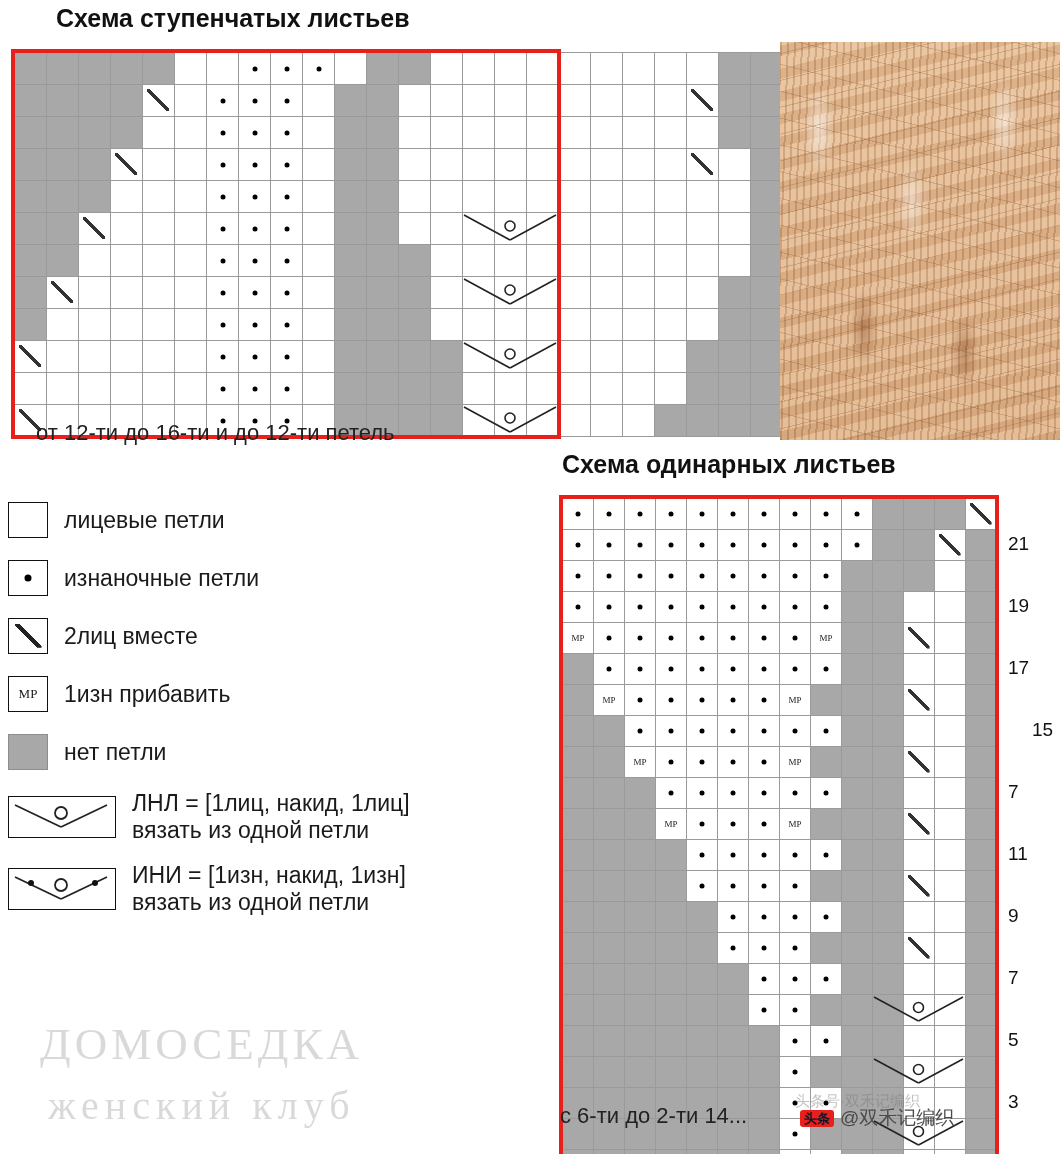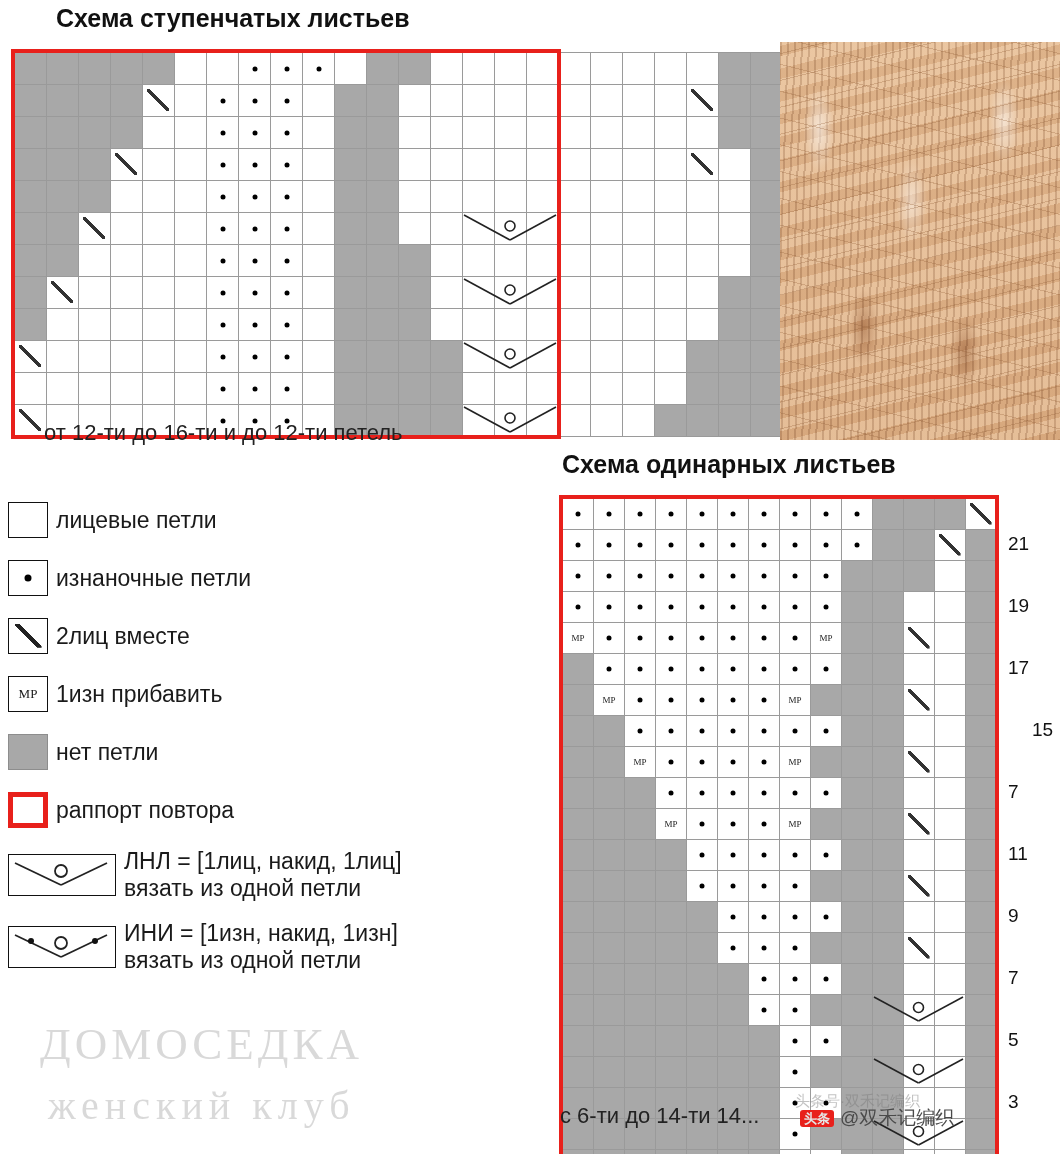--- a/index.html
+++ b/index.html
@@ -21,21 +21,21 @@
   }
   #title-stepped{left:56px;top:4px;}
   #title-single{left:562px;top:450px;}
 
   
   .caption{
     font-size:22px;
     color:#222;
     white-space:nowrap;
   }
-  #caption-stepped{left:44px;top:420px;}
+  #caption-stepped{left:36px;top:420px;}
   #caption-single{left:560px;top:1103px;}
 
   
   .chart{position:absolute;}
   .grid{
     display:grid;
     border-top:1px solid #9a9a9a;
     border-left:1px solid #9a9a9a;
     background:#fff;
   }
@@ -139,21 +139,21 @@
   .legend-sym.mp{
     font-family:"Liberation Serif", serif;
     font-size:13px;
     display:flex;align-items:center;justify-content:center;
     font-variant:small-caps;
   }
   .legend-sym.gray{background:#a8a8a8;border-color:#8d8d8d;}
   .legend-sym.repeat{border:5px solid #e8201b;background:#fff;}
   .legend-sym.wide{width:108px;height:42px;}
   .legend-label{
-    margin-left:8px;
+    margin-left:16px;
     font-size:23px;
     color:#1a1a1a;
     white-space:nowrap;
   }
   .legend-label .sub{display:block;font-size:23px;}
 
   
   #watermark-main{
     left:40px;top:1022px;
     font-size:45px;
@@ -176,21 +176,21 @@
     font-size:15px;
     color:rgba(120,120,120,.45);
     white-space:nowrap;
   }
   #watermark-badge{
     left:800px;top:1105px;
     display:flex;align-items:center;gap:6px;
     font-size:19px;color:#4a4a4a;white-space:nowrap;
   }
   #watermark-badge .tt{
-    display:inline-block;background:#e8201b;color:#e5e5e5;
+    display:inline-block;background:#e8201b;color:#0f172a;
     font-size:13px;font-weight:bold;border-radius:3px;padding:2px 4px;line-height:1;
   }
 </style>
 </head>
 <body>
 
 <div class="abs title" id="title-stepped">Схема ступенчатых листьев</div>
 <div class="abs title" id="title-single">Схема одинарных листьев</div>
 
 <div class="chart" id="chart-stepped" style="left:14px;top:52px;">
@@ -930,21 +930,21 @@
     <div class="rownum" style="left: 470px; top: 220.5px;">15</div>
     <div class="rownum" style="left: 446px; top: 282.5px;">7</div>
     <div class="rownum" style="left: 446px; top: 344.5px;">11</div>
     <div class="rownum" style="left: 446px; top: 406.5px;">9</div>
     <div class="rownum" style="left: 446px; top: 468.5px;">7</div>
     <div class="rownum" style="left: 446px; top: 530.5px;">5</div>
     <div class="rownum" style="left: 446px; top: 592.5px;">3</div>
     <div class="rownum" style="left: 446px; top: 654.5px;">1</div>
   </div>
 
-<div class="abs caption" id="caption-single">с 6-ти до 14-ти 14...</div>
+<div class="abs caption" id="caption-single">с 6-ти до 2-ти 14...</div>
 
 <div class="abs" id="legend">
     <div class="legend-row">
       <div class="legend-sym"></div>
       <div class="legend-label">лицевые петли</div>
     </div>
     <div class="legend-row">
       <div class="legend-sym dot"></div>
       <div class="legend-label">изнаночные петли</div>
     </div>
@@ -952,24 +952,20 @@
       <div class="legend-sym slash"></div>
       <div class="legend-label">2лиц вместе</div>
     </div>
     <div class="legend-row">
       <div class="legend-sym mp">MP</div>
       <div class="legend-label">1изн прибавить</div>
     </div>
     <div class="legend-row">
       <div class="legend-sym gray"></div>
       <div class="legend-label">нет петли</div>
-    </div>
-    <div class="legend-row">
-      <div class="legend-sym repeat"></div>
-      <div class="legend-label">раппорт повтора</div>
     </div>
     <div class="legend-row">
       <div class="legend-sym wide"><svg width="104" height="38" viewBox="0 0 104 38">
           <line x1="6" y1="8" x2="52" y2="30" stroke="#222" stroke-width="1.8"></line>
           <line x1="98" y1="8" x2="52" y2="30" stroke="#222" stroke-width="1.8"></line>
           <circle cx="52" cy="16" r="6" fill="none" stroke="#222" stroke-width="1.8"></circle>
         </svg></div>
       <div class="legend-label">ЛНЛ = [1лиц, накид, 1лиц]<span class="sub">вязать из одной петли</span></div>
     </div>
     <div class="legend-row">

